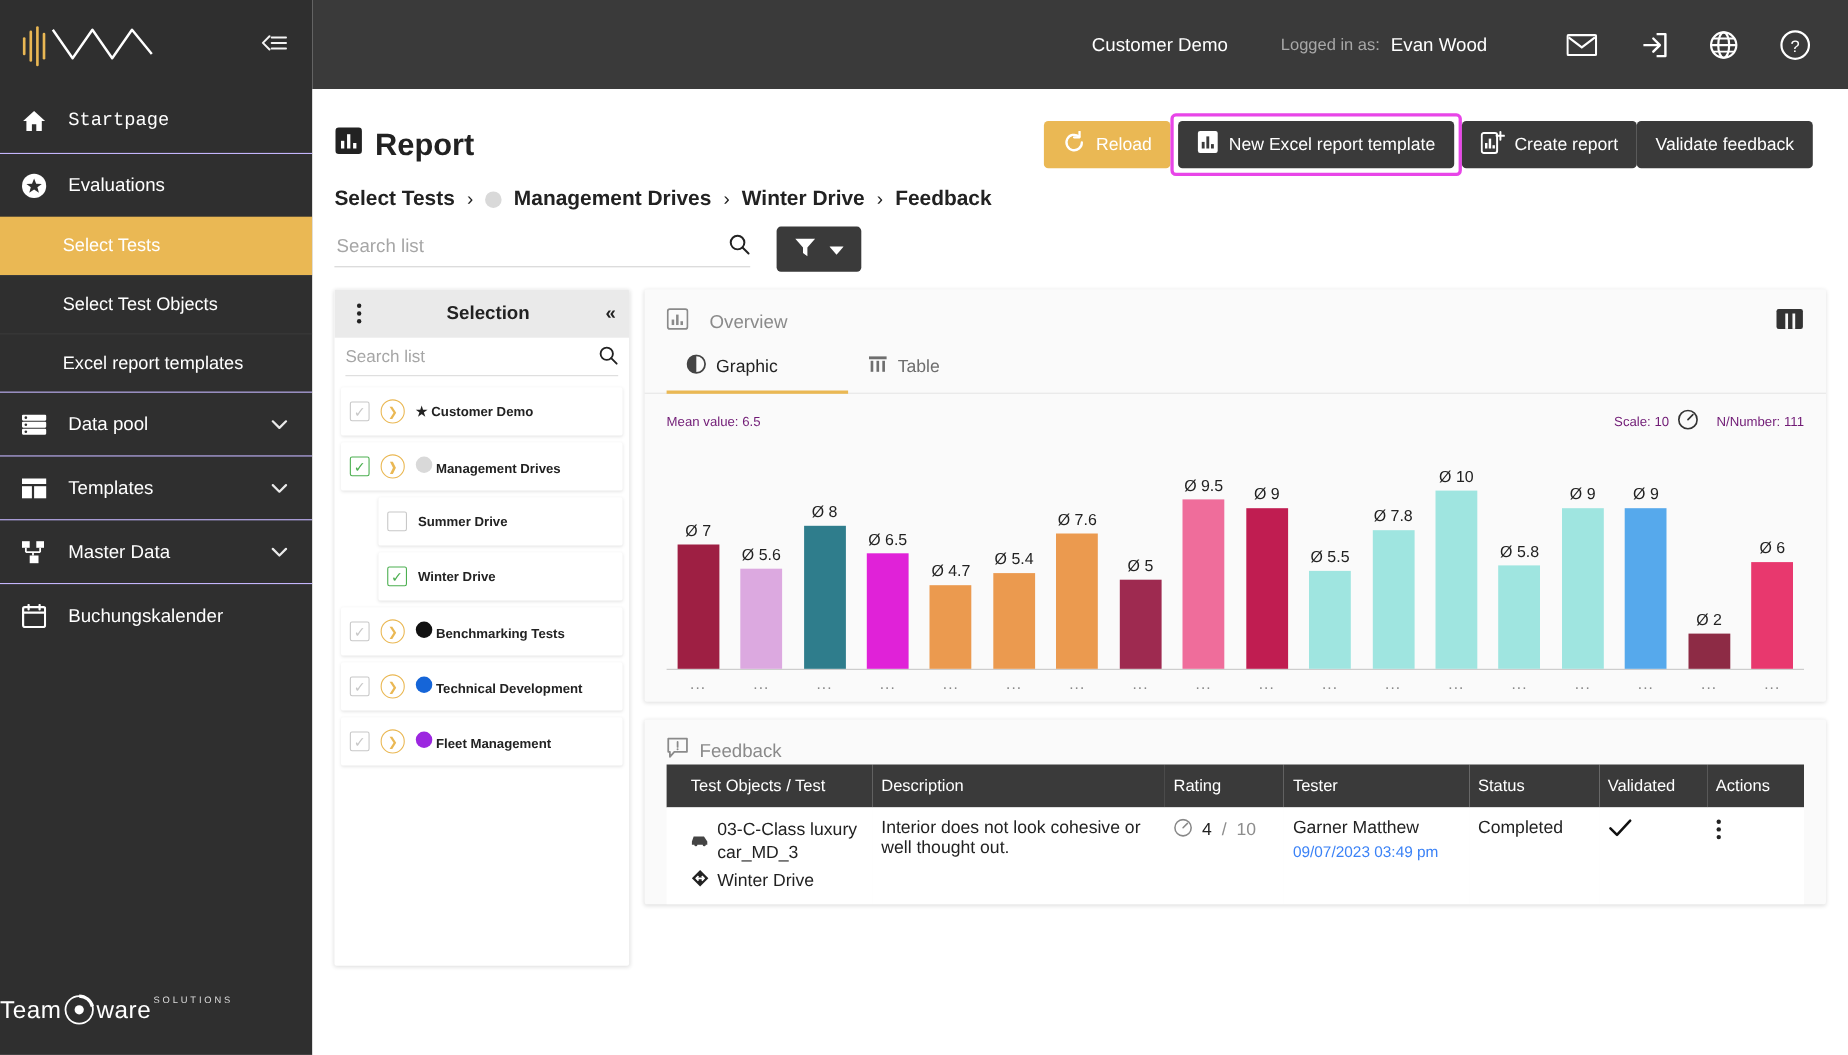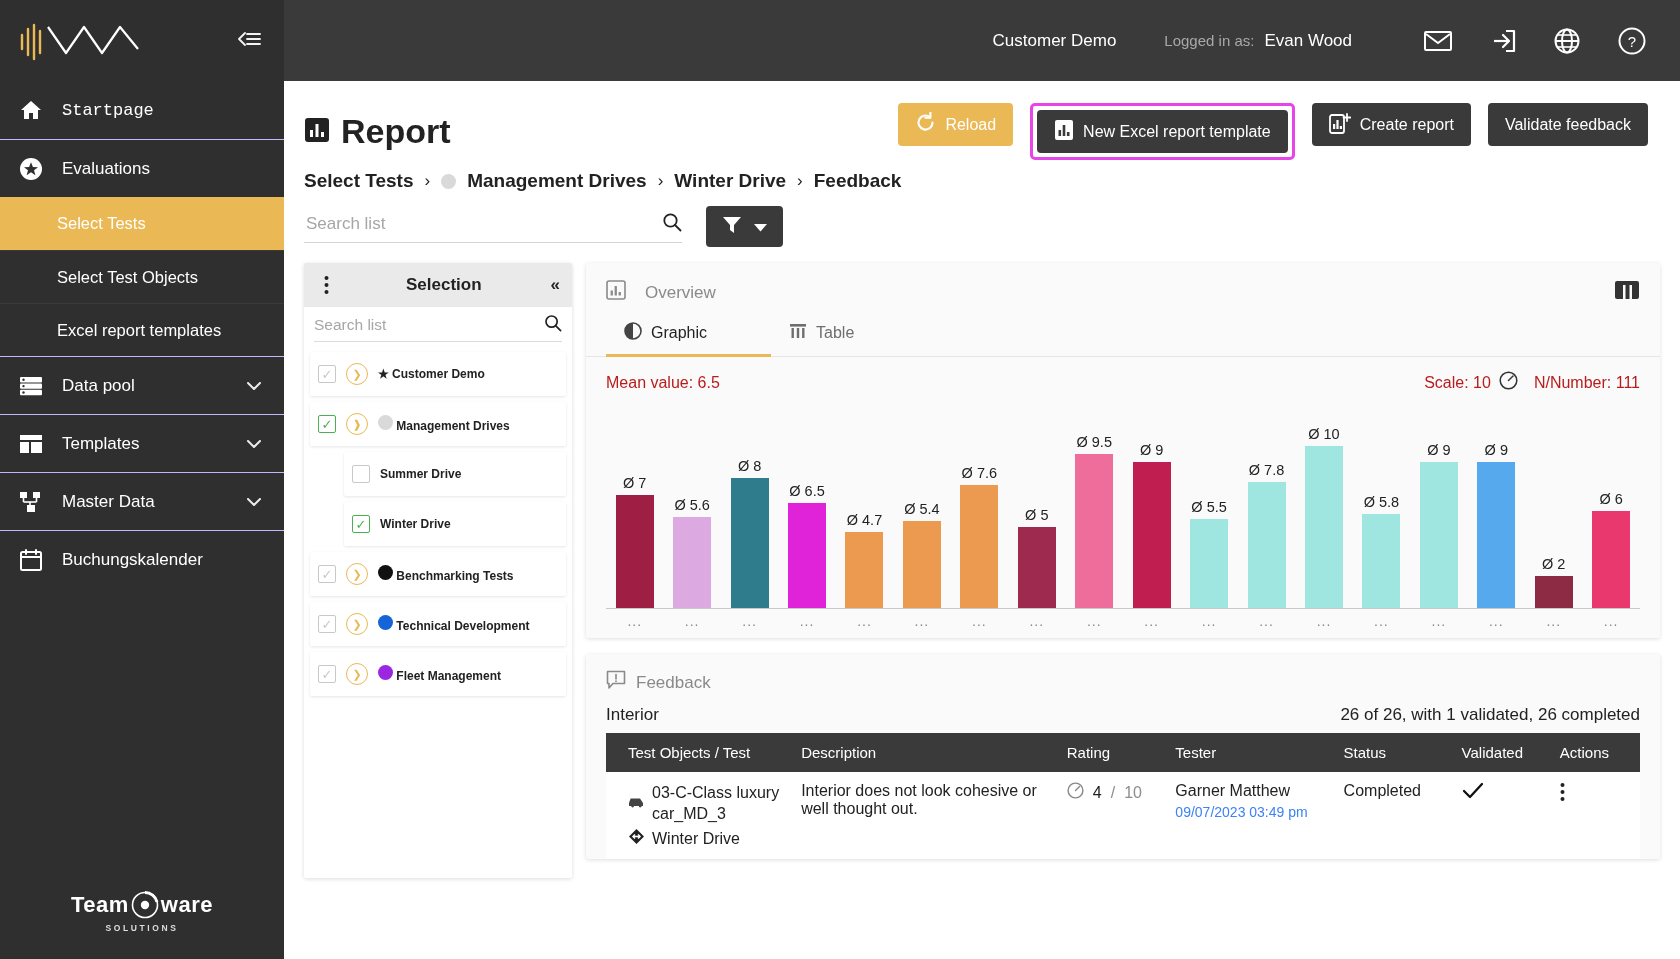--- a/index.html
+++ b/index.html
@@ -38,21 +38,21 @@
   .nav-item .lbl { flex:1; }
   .nav-item .chev { opacity:.9; }
   .nav-sub {
     display:flex; align-items:center;
     height:53px; padding-left:57px; font-size:16.5px;
     cursor:pointer; border-top:1px solid #3a3a3a;
   }
   .nav-sub.active { background:#eab854; color:#fff; font-weight:400; border-top:none; }
   .brandfoot {
     position:absolute; bottom:26px; left:0; right:0;
-    display:flex; flex-direction:column; align-items:center; gap:2px;font-weight:bold;
+    display:flex; flex-direction:row; gap:2px;
   }
   .brandfoot .tw { display:flex; align-items:center; font-size:22px; letter-spacing:.5px; color:#fff; }
   .brandfoot .sol { font-size:8.5px; letter-spacing:2.6px; color:#ddd; margin-top:1px; }
 
   
   .right { flex:1; display:flex; flex-direction:column; min-width:0; background:#fbfbfb; }
   .topbar {
     height:81px; background:#3a3a3a; color:#fff;
     display:flex; align-items:center; justify-content:flex-end;
     padding-right:34px; gap:0px; flex:0 0 81px;
@@ -60,22 +60,22 @@
   .topbar .cust { font-size:17px; margin-right:48px; }
   .topbar .liaslbl { font-size:15px; color:#a8a8a8; margin-right:10px; }
   .topbar .uname { font-size:17px; margin-right:34px; }
   .topbar .ticon { margin-left:38px; cursor:pointer; display:flex; }
 
   .content { flex:1; background:#ffffff; padding:0 0 0 0; overflow:hidden; position:relative; }
 
   .page-head {
     display:flex; align-items:center; padding:22px 32px 0 20px;
   }
-  .page-title { display:flex; align-items:center; gap:11px; font-size:34px; font-weight:bold; }
-  .head-actions { margin-left:auto; display:flex; gap:17px; }
+  .page-title { display:flex; align-items:center; gap:11px; font-size:28px; font-weight:bold; }
+  .head-actions { margin-left:auto; display:flex; align-items:center; gap:0; }
   .btn {
     height:43px; border-radius:4px; display:flex; align-items:center;
     gap:9px; padding:0 17px; font-size:16px; cursor:pointer; white-space:nowrap;
     border:none;
   }
   .btn.dark { background:#3a3a3a; color:#fff; }
   .btn.amber { background:#eab854; color:#fff; }
   .btn-wrap.highlight {
     border:3px solid #e845e8; border-radius:5px; padding:4px;
     display:flex;
@@ -162,21 +162,21 @@
   .card-head .grid-ico { margin-left:auto; color:#333; cursor:pointer; }
   .tabs { display:flex; gap:0; padding:10px 0 0 20px; border-bottom:1px solid #e6e6e6; }
   .tab {
     display:flex; align-items:center; gap:9px; font-size:16px; color:#6e6e6e;
     padding:6px 40px 10px 18px; cursor:pointer; border-bottom:3px solid transparent;
     margin-bottom:-1px;
   }
   .tab.active { color:#222; border-bottom-color:#eab854; padding-right:64px; }
 
   .chartzone { padding:14px 20px 12px 20px; }
-  .chart-meta { display:flex; align-items:center; font-size:16px; color:#b91c1c; }
+  .chart-meta { display:flex; align-items:center; font-size:12px; color:#701a75; }
   .chart-meta .right-meta { margin-left:auto; display:flex; align-items:center; gap:8px; }
   .plot { position:relative; height:214px; margin-top:18px; }
   .bars { display:flex; align-items:flex-end; height:196px; gap:0; }
   .bcol { flex:1 1 0; display:flex; flex-direction:column; align-items:center; justify-content:flex-end; height:100%; }
   .blabel { font-size:14.5px; color:#222; margin-bottom:4px; white-space:nowrap; }
   .bar { width:38px; }
   .axis { border-bottom:1.6px solid #c8c8c8; margin-top:0px; }
   .ticks { display:flex; }
   .tick { flex:1 1 0; text-align:center; color:#888; font-size:14px; padding-top:4px; letter-spacing:1px; }
 
@@ -722,24 +722,20 @@
           <div class="fbcard">
             <div class="fbhead">
               <span>
                 <svg width="20" height="20" viewBox="0 0 20 20">
                     <path d="M1.5 1.5 H18.5 V13.5 H7 L3 18 V13.5 H1.5 Z" fill="none" stroke="#8a8a8a" stroke-width="1.6" stroke-linejoin="round"></path>
                     <line x1="10" y1="4.5" x2="10" y2="9" stroke="#8a8a8a" stroke-width="1.6" stroke-linecap="round"></line>
                     <circle cx="10" cy="11.2" r="0.9" fill="#8a8a8a"></circle>
                   </svg>
               </span>
               <span>Feedback</span>
-            </div>
-            <div class="fbsub">
-              <span>Interior</span>
-              <span class="cnt">26 of 26, with 1 validated, 26 completed</span>
             </div>
             <div class="fbtable-wrap">
               <table>
                 <thead>
                   <tr>
                     <th style="width:190px;">Test Objects / Test</th>
                     <th style="width:280px;">Description</th>
                     <th style="width:110px;">Rating</th>
                     <th style="width:175px;">Tester</th>
                     <th style="width:120px;">Status</th>

